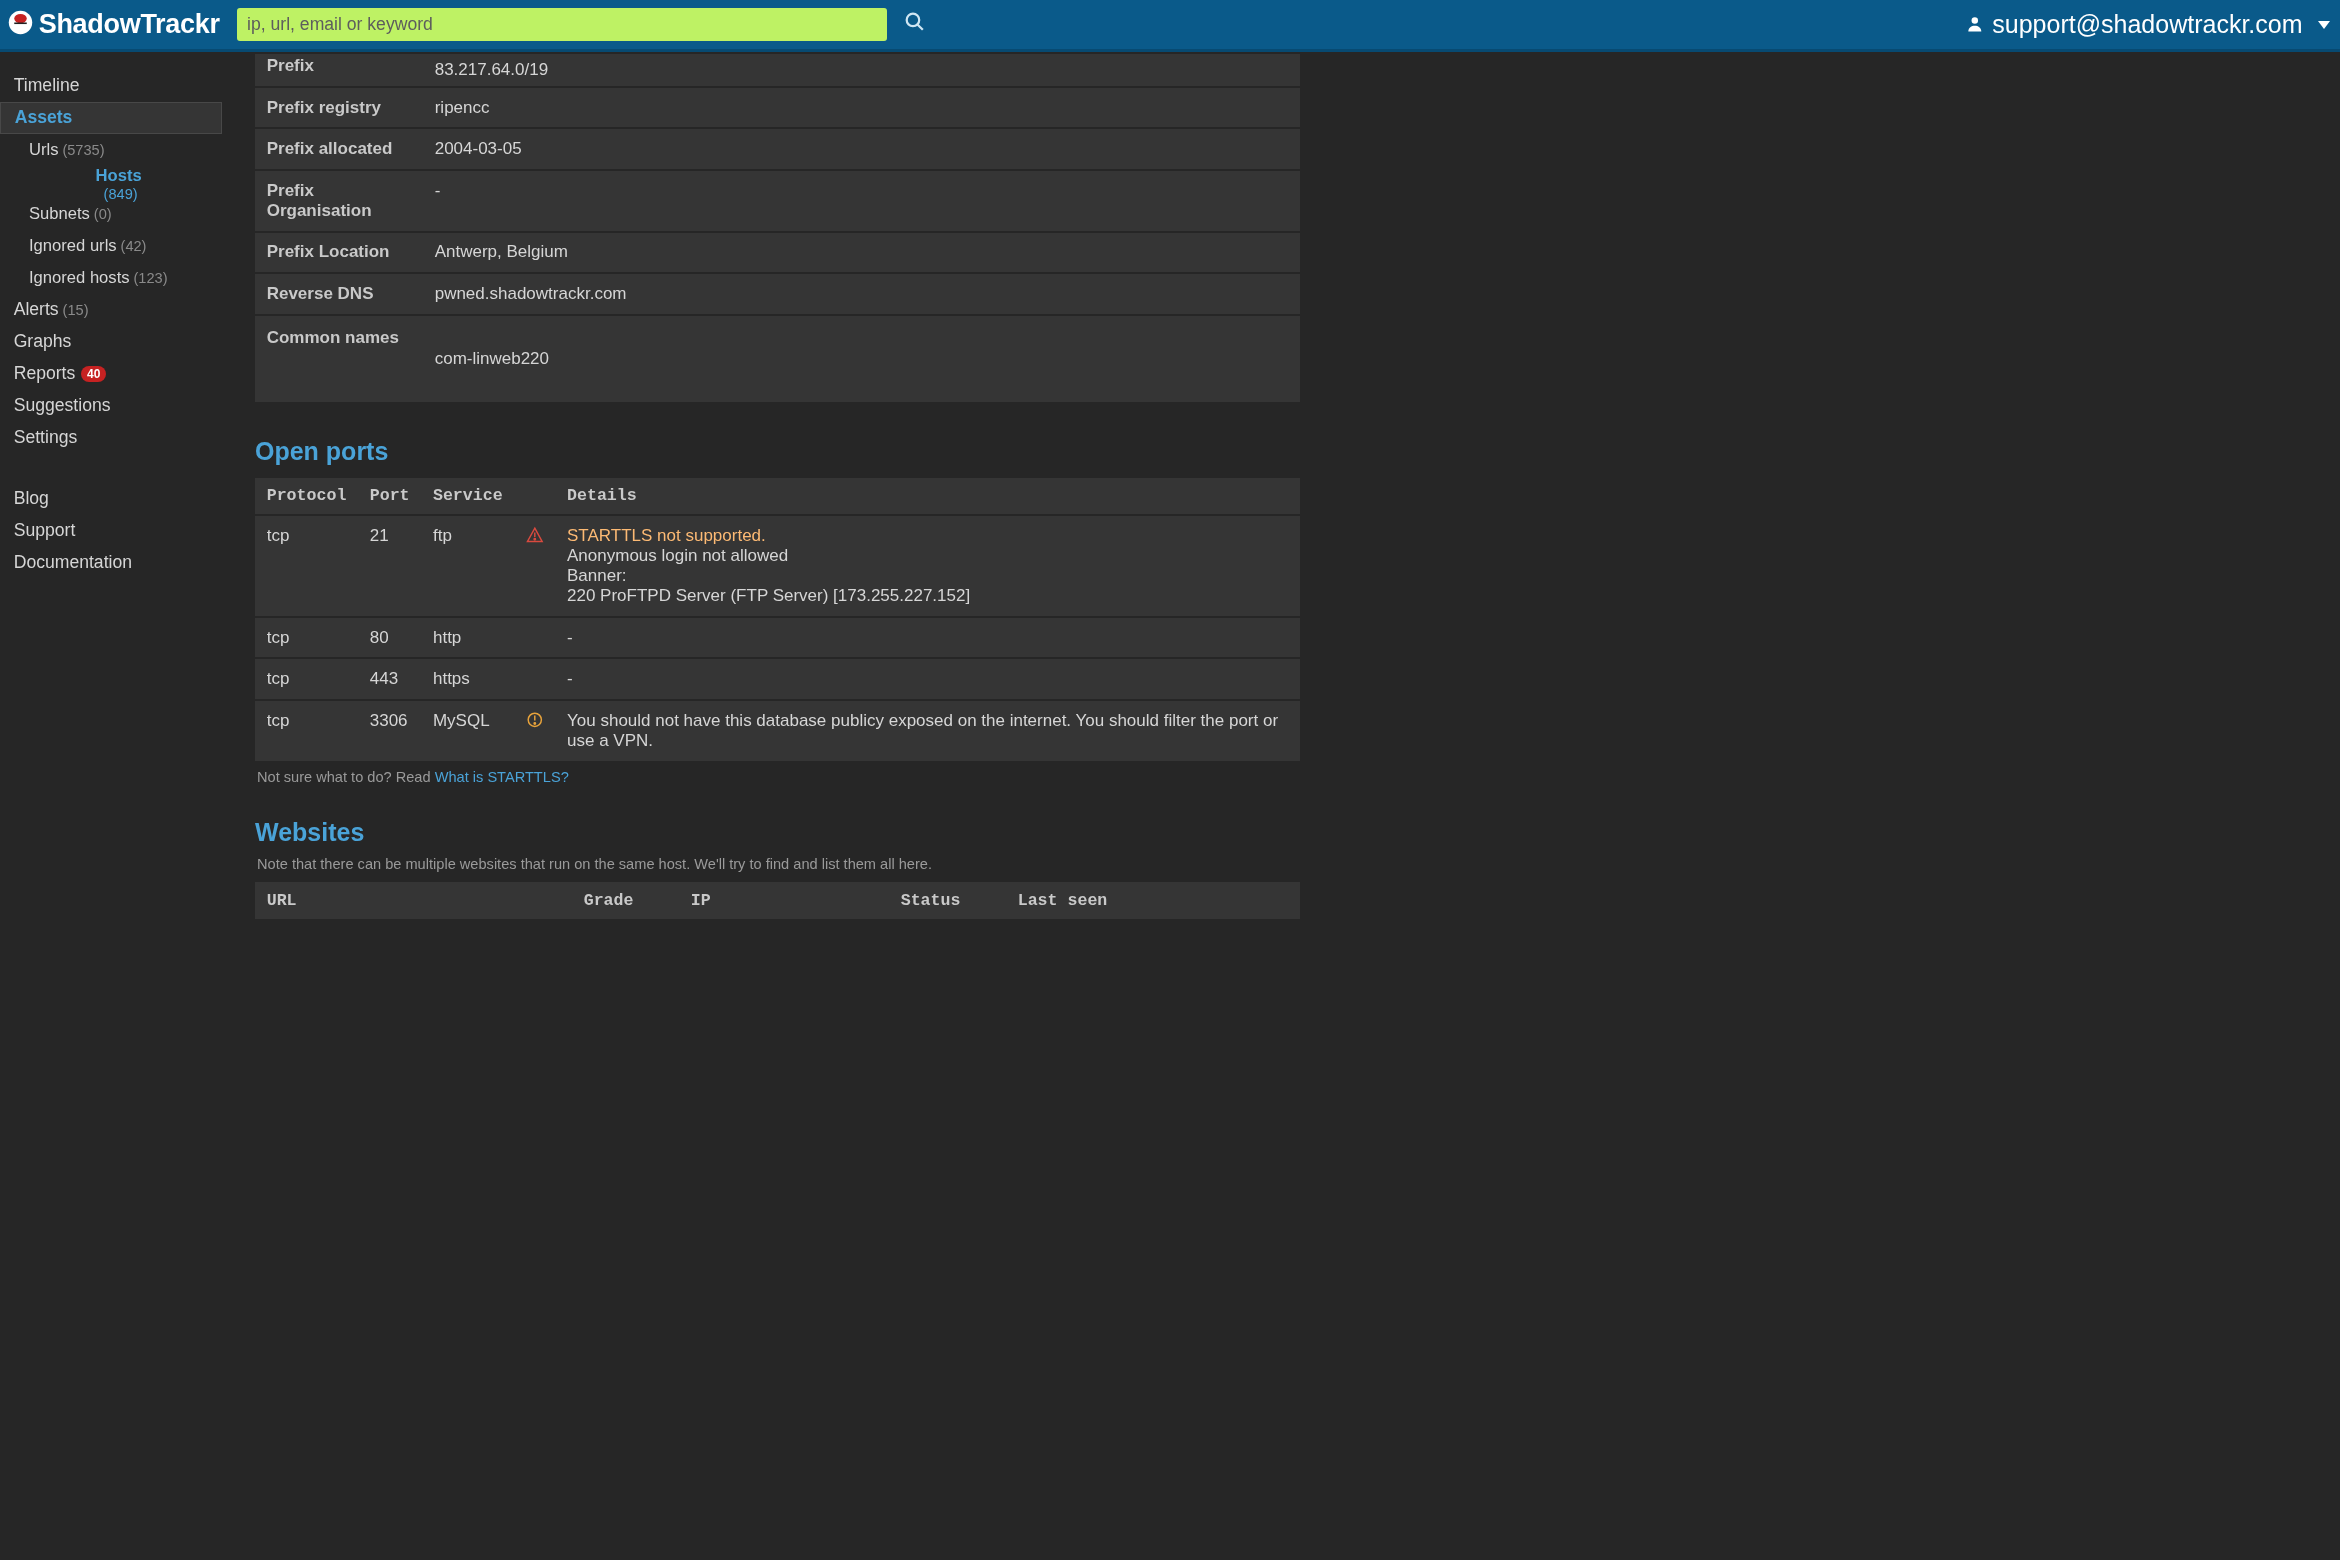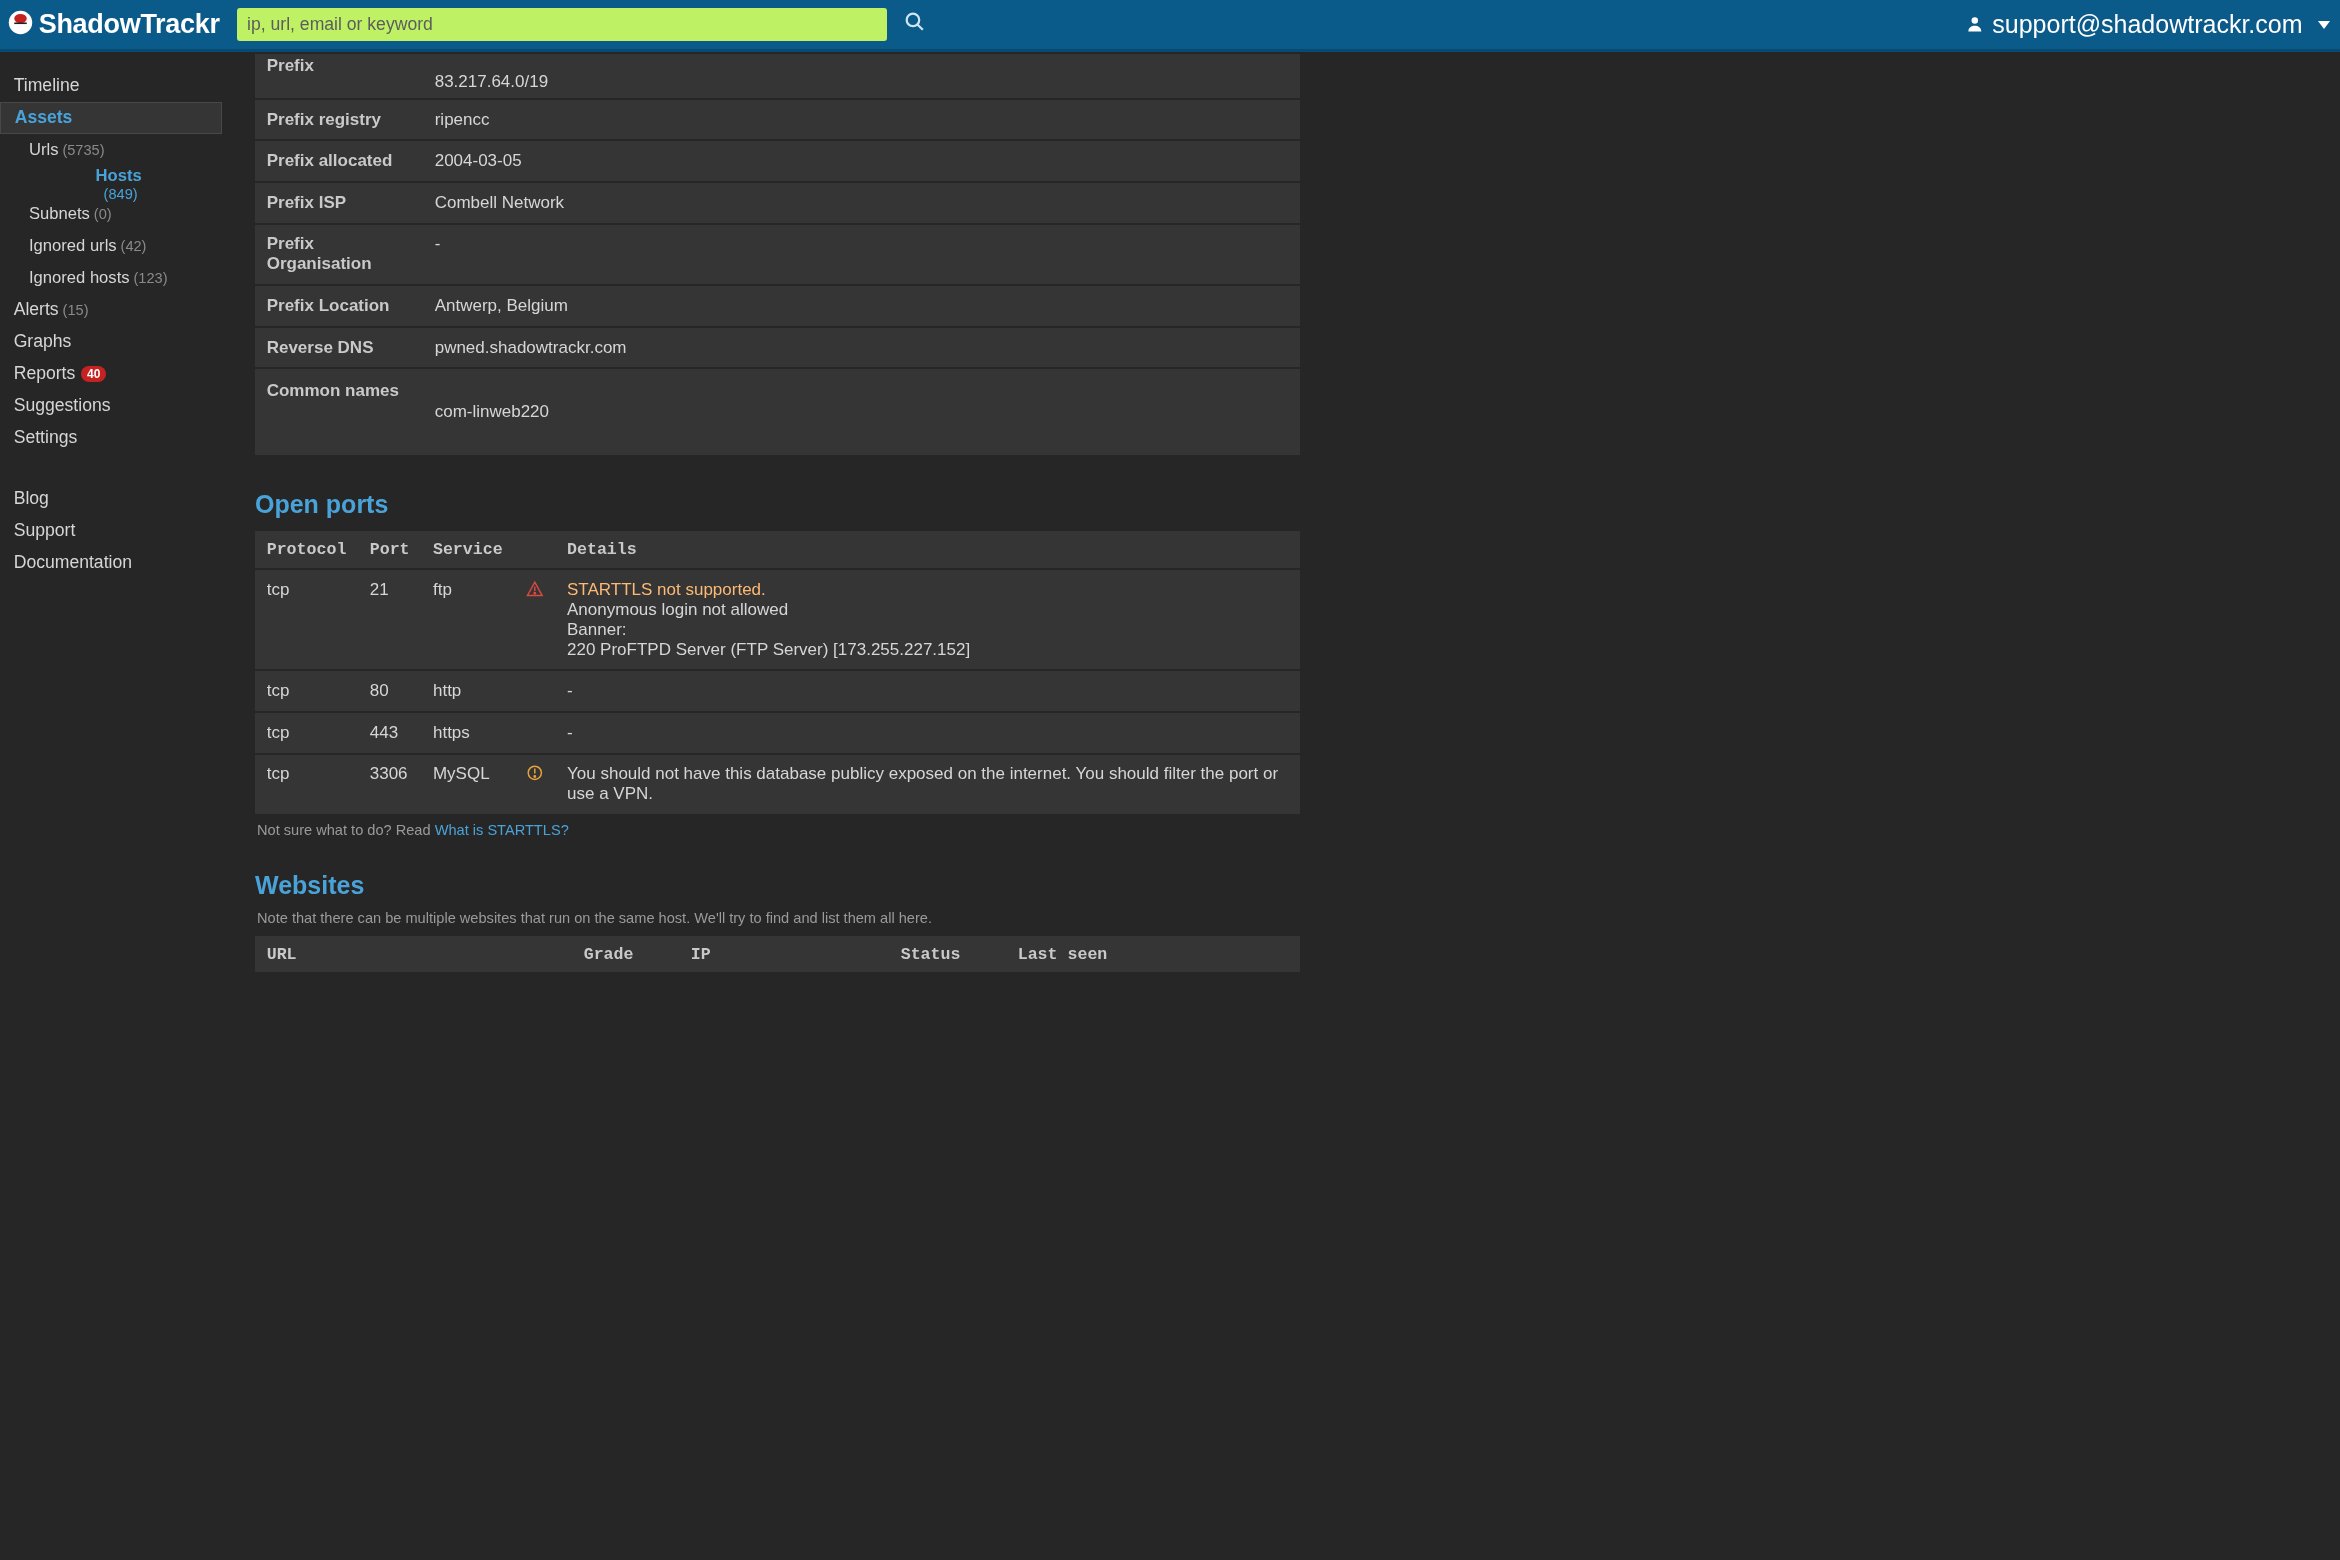--- a/index.html
+++ b/index.html
@@ -283,33 +283,29 @@
       </div>
   </div>
 
   <div class="main">
     <div class="content">
 
       <table class="kv-table">
         <tbody>
             <tr style="background:#353535;">
           <td class="k" style="padding-top:2px;padding-bottom:2px">Prefix</td>
-          <td class="v" style="padding-top:18px;padding-bottom:5.9px">83.217.64.0/19</td>
+          <td class="v" style="padding-top:6px;padding-bottom:5.9px">83.217.64.0/19</td>
         </tr>
         <tr>
               <td class="k">Prefix registry</td>
               <td class="v">ripencc</td>
             </tr>
         <tr>
               <td class="k">Prefix allocated</td>
               <td class="v">2004-03-05</td>
-            </tr>
-        <tr>
-              <td class="k">Prefix ISP</td>
-              <td class="v">Combell Network</td>
             </tr>
         <tr>
               <td class="k">Prefix Organisation</td>
               <td class="v">-</td>
             </tr>
         <tr>
               <td class="k">Prefix Location</td>
               <td class="v">Antwerp, Belgium</td>
             </tr>
         <tr>

